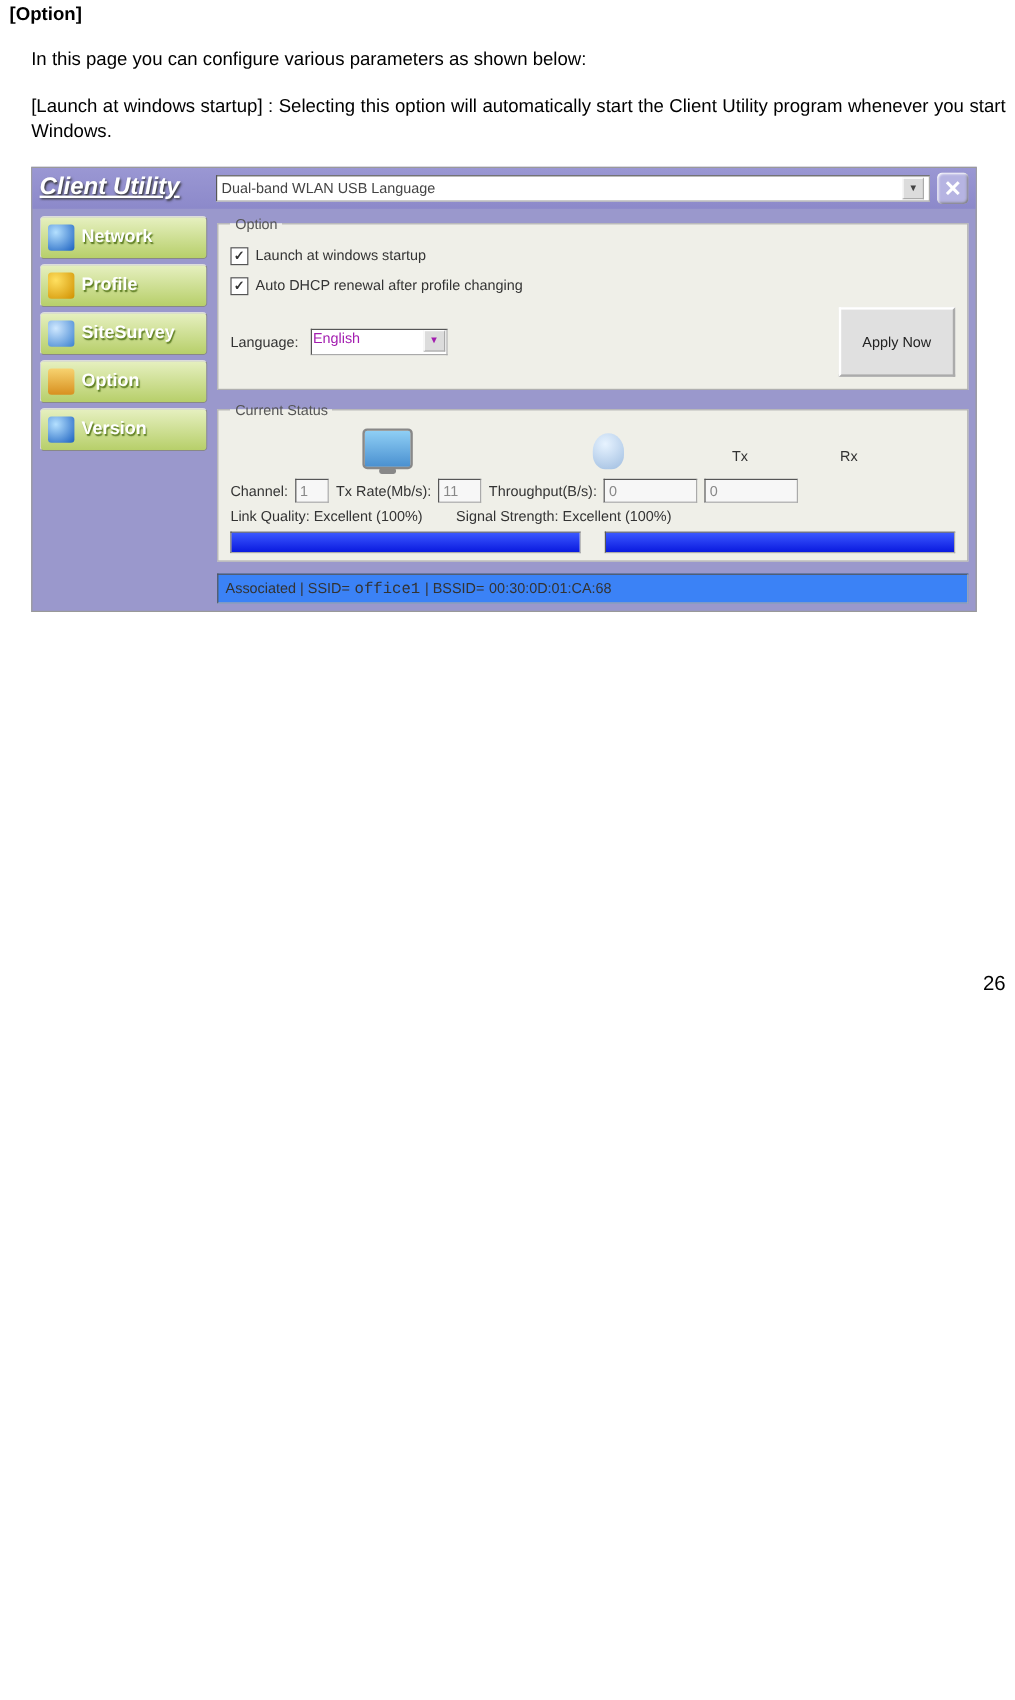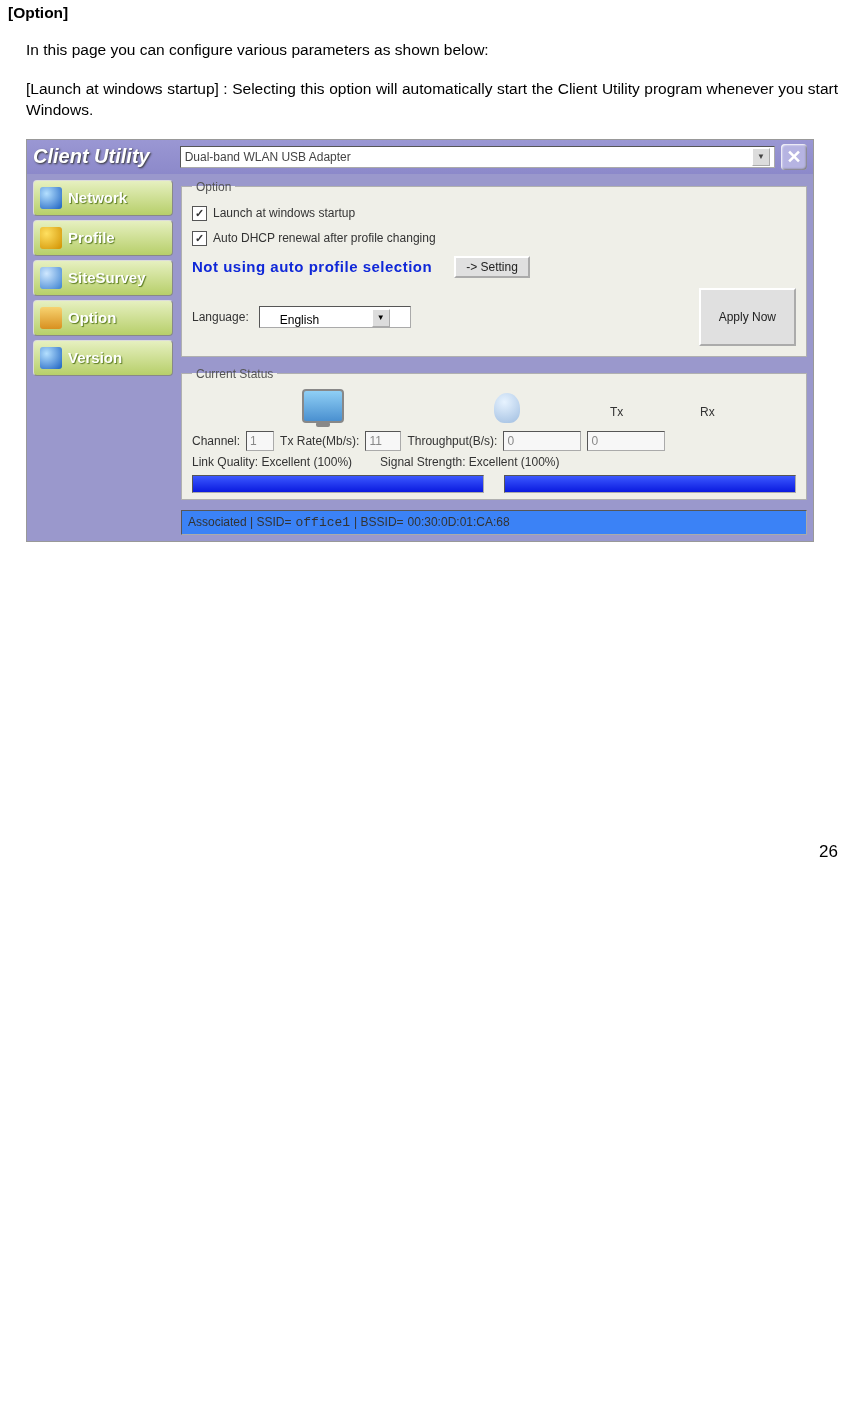--- a/index.html
+++ b/index.html
@@ -39,20 +39,21 @@
     background: linear-gradient(#9a97d3, #8c89ca);
   }
   .titlebar-title {
     color: #fff;
     font-weight: bold;
     font-style: italic;
     font-size: 20px;
     text-shadow: 1px 1px 2px #333;
     flex: 0 0 auto;
     padding-right: 30px;
+    text-decoration: underline;
   }
   .titlebar-dd {
     flex: 1;
     background: #fff;
     border: 1px inset #aaa;
     height: 20px;
     display: flex;
     align-items: center;
     padding: 0 4px;
     color: #444;
@@ -162,21 +163,21 @@
   .winbtn {
     background: #e0e0e0;
     border: 2px outset #fff;
     padding: 2px 10px;
     font-size: 12px;
     color: #222;
     display: inline-block;
   }
   .lang-row { display:flex; align-items:center; gap:10px; margin-top:6px;}
   .dd {
-    background:#fff; border:1px inset #aaa; height:20px; display:flex; align-items:flex-end; padding:0 20px; color:#000000;
+    background:#fff; border:1px inset #aaa; height:20px; display:flex; align-items:flex-start; padding:0 1px; color:#a21caf;
   }
   .dd .arrow { width:16px; height:16px; background:#dcdcdc; border:1px outset #fff; margin-left:auto; display:flex; align-items:center; justify-content:center; font-size:8px;}
   .status-top { display:flex; align-items:flex-end; gap:40px; }
   .monitor-ic {
     width: 38px; height: 30px;
     background: linear-gradient(#8fcff5,#4a90d0);
     border: 2px solid #888; border-radius:4px; position:relative;
   }
   .monitor-ic::after{content:"";position:absolute;bottom:-6px;left:12px;width:14px;height:5px;background:#888;border-radius:2px;}
   .cam-ic {
@@ -213,21 +214,21 @@
 <div class="page">
   <div class="section-title">[Option]</div>
 
   <div class="body-text">In this page you can configure various parameters as shown below:</div>
   <div class="body-text">[Launch at windows startup] : Selecting this option will automatically start the Client Utility program whenever you start Windows.</div>
 
   <div class="screenshot">
     <div class="titlebar">
       <div class="titlebar-title">Client Utility</div>
       <div class="titlebar-dd">
-        <span>Dual-band WLAN USB Adapter</span>
+        <span>Dual-band WLAN USB Language</span>
         <span class="arrow">▼</span>
       </div>
       <div class="closebtn">
         <span>✕</span>
       </div>
     </div>
 
     <div class="body-area">
       <div class="sidebar">
         <div class="sidebtn">
@@ -259,24 +260,20 @@
           <div class="chk-row">
             <span class="chk">✓</span>
             <span>Launch at windows startup</span>
           </div>
 
           <div class="chk-row">
             <span class="chk">✓</span>
             <span>Auto DHCP renewal after profile changing</span>
           </div>
 
-          <div class="chk-row" style="gap:22px;">
-            <span class="blue-text">Not using auto profile selection</span>
-            <span class="winbtn">-&gt; Setting</span>
-          </div>
 
 
           <div class="lang-row">
             <span>Language:</span>
             <div class="dd" style="width:110px;">
               <span>English</span>
               <span class="arrow">▼</span>
             </div>
             <span style="flex:1"></span>
             <span class="winbtn" style="padding:20px 18px;">Apply Now</span>

